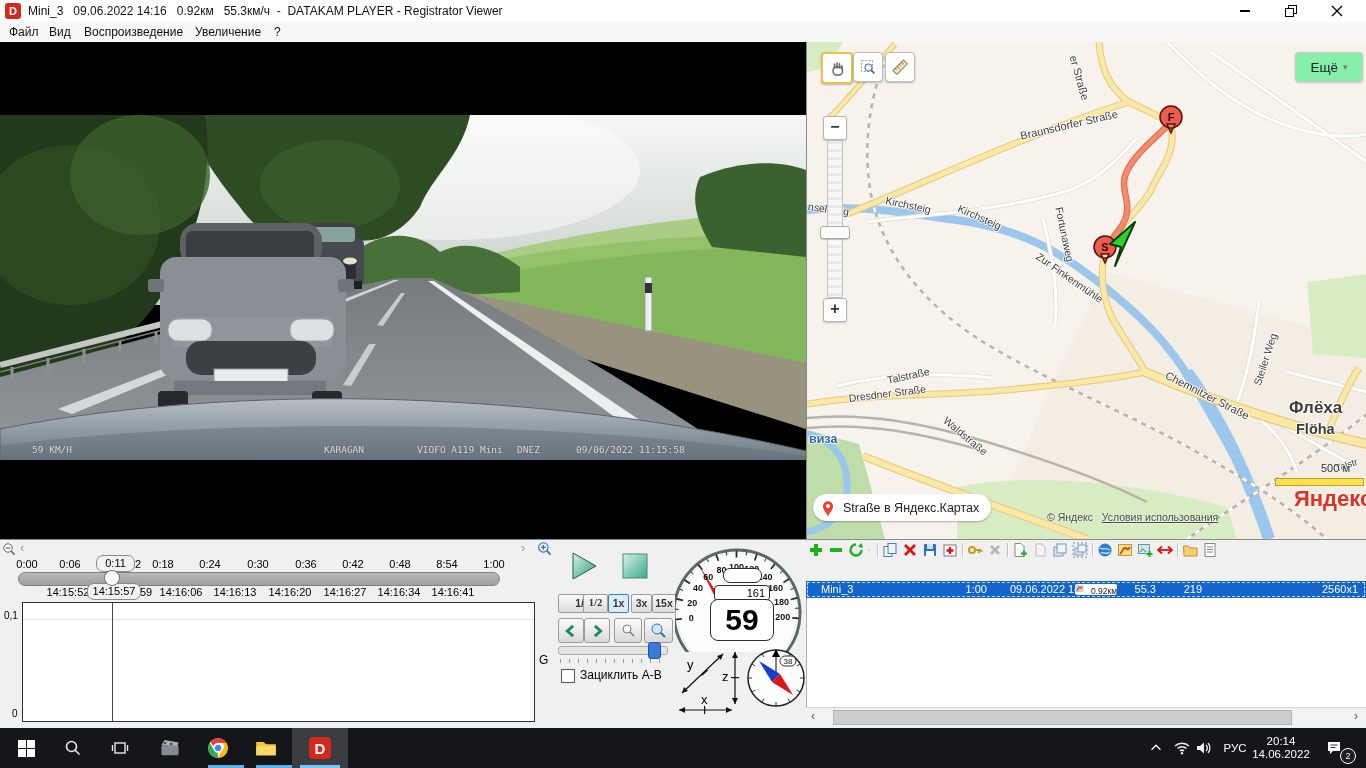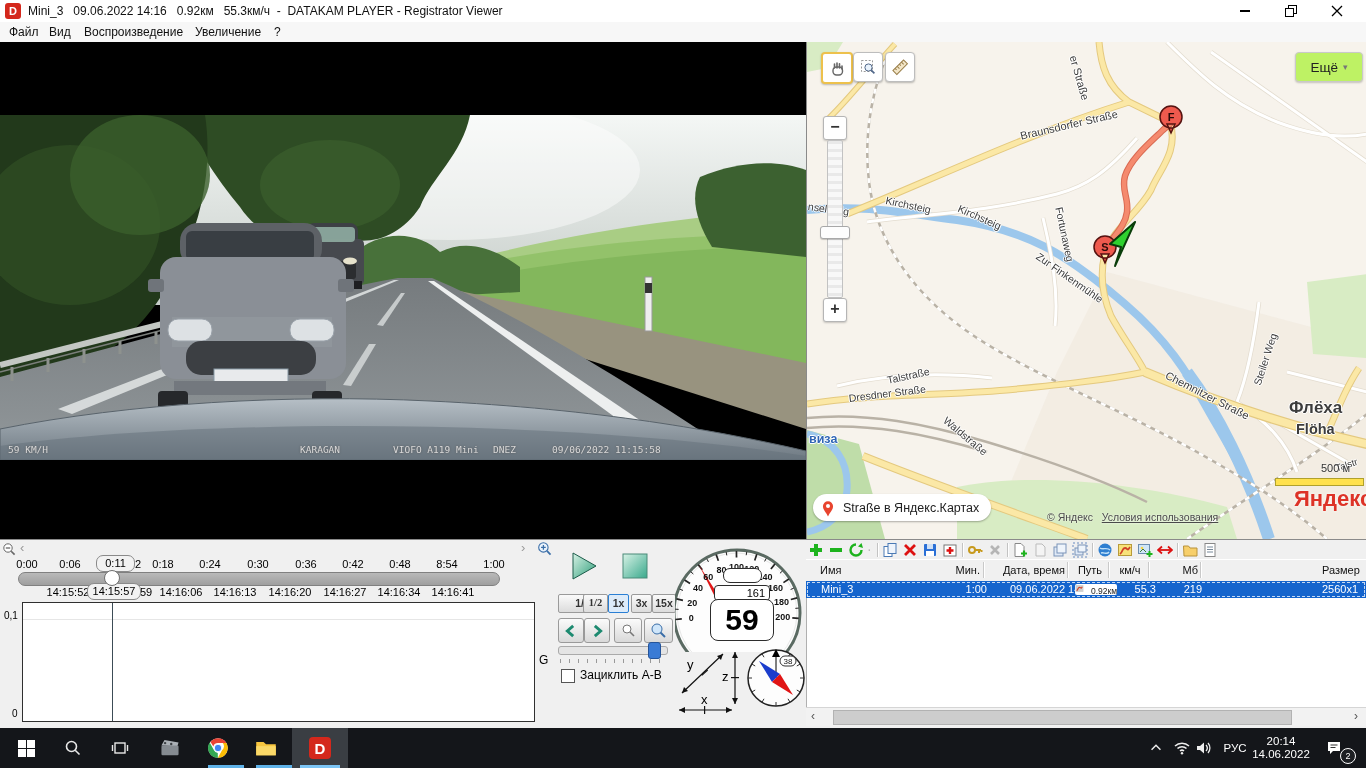--- a/index.html
+++ b/index.html
@@ -7,30 +7,30 @@
   
   #titlebar{position:absolute;left:0;top:0;width:1366px;height:22px;background:#fff;}
   #titlebar .app-ico{position:absolute;left:5px;top:3px;width:16px;height:16px;background:#d4281c;border-radius:3px;color:#fff;font-weight:bold;font-size:11px;text-align:center;line-height:16px;}
   #title{position:absolute;left:28px;top:4px;font-size:12px;color:#111;white-space:pre;}
   .wbtn{position:absolute;top:0;width:46px;height:22px;display:flex;align-items:center;justify-content:center;}
   #menubar{position:absolute;left:0;top:22px;width:1366px;height:20px;background:#f7f7f7;border-bottom:1px solid #d8d8d8;font-size:12px;color:#111;}
   #menubar span{position:absolute;top:3px;}
   
   #video{position:absolute;left:0;top:42px;width:806px;height:497px;background:#000;overflow:hidden;}
   #vo{position:absolute;left:0;top:402px;width:806px;height:13px;font-family:"DejaVu Sans Mono",monospace;font-size:9.5px;color:#d9d9d9;text-shadow:0 0 2px #555;}
-  #vo span{position:absolute;top:0;white-space:pre;}
+  #vo span{position:absolute;top:0;white-space:pre;margin-left:24px;}
   
   #map{position:absolute;left:806px;top:42px;width:560px;height:497px;background:#f7f3ec;overflow:hidden;border-left:1px solid #8a8a8a;}
   .street{position:absolute;white-space:nowrap;color:#3c3c3c;transform-origin:left top;text-shadow:-1px 0 0 #fff,1px 0 0 #fff,0 -1px 0 #fff,0 1px 0 #fff;}
   .map-btn{position:absolute;width:28px;height:28px;background:#fff;border:1px solid #bdbdbd;border-radius:4px;box-shadow:0 1px 2px rgba(0,0,0,.25);display:flex;align-items:center;justify-content:center;}
   .map-btn.on{border:2px solid #edc14c;}
   .zbtn{position:absolute;left:16px;width:22px;height:22px;background:#fff;border:1px solid #b5b5b5;border-radius:3px;box-shadow:0 1px 2px rgba(0,0,0,.2);font-size:16px;font-weight:bold;color:#333;text-align:center;line-height:20px;}
   #zoomtrack{position:absolute;left:20px;top:98px;width:14px;height:156px;border:1px solid #c2c2c2;background:repeating-linear-gradient(#e9e9e9 0 3px,#f8f8f8 3px 8px);border-radius:2px;}
   #zoomthumb{position:absolute;left:13px;top:184px;width:28px;height:11px;background:#fdfdfd;border:1px solid #a8a8a8;border-radius:3px;box-shadow:0 1px 1px rgba(0,0,0,.2);}
-  #morebtn{position:absolute;left:488px;top:10px;width:66px;height:28px;background:#bef264;border:1px solid #c9c9c9;border-radius:4px;box-shadow:0 1px 2px rgba(0,0,0,.2);font-size:13.5px;color:#222;display:flex;align-items:center;justify-content:center;gap:5px;}
+  #morebtn{position:absolute;left:488px;top:10px;width:66px;height:28px;background:#86efac;border:1px solid #c9c9c9;border-radius:4px;box-shadow:0 1px 2px rgba(0,0,0,.2);font-size:13.5px;color:#222;display:flex;align-items:center;justify-content:center;gap:5px;}
   #openpill{position:absolute;left:6px;top:452px;height:27px;background:#fff;border-radius:14px;box-shadow:0 1px 2px rgba(0,0,0,.3);display:flex;align-items:center;padding:0 12px 0 6px;gap:6px;font-size:12.5px;color:#222;}
   #attrib{position:absolute;left:240px;top:469px;font-size:10.5px;color:#4a4a4a;text-shadow:0 0 2px #fff;}
   #ylogo{position:absolute;left:487px;top:444px;font-size:22px;font-weight:bold;color:#dd3327;text-shadow:0 0 3px #fff;}
   #scalebar{position:absolute;left:468px;top:436px;width:87px;height:6px;background:#ffe14d;border:1px solid #b0a12c;}
   #scaletxt{position:absolute;left:514px;top:420px;font-size:11px;color:#333;text-shadow:0 0 2px #fff;}
   
   #bottom{position:absolute;left:0;top:539px;width:1366px;height:189px;background:#f0f0f0;border-top:1px solid #8a8a8a;font-size:11px;color:#000;}
   .tl-lab{position:absolute;width:34px;text-align:center;font-size:11px;}
   .tl-lab2{position:absolute;width:52px;text-align:center;font-size:11px;}
   .bubble{position:absolute;background:#f2f2f2;border:1px solid #8a8a8a;border-radius:7px;font-size:11px;text-align:center;line-height:14px;z-index:3;}
@@ -635,34 +635,20 @@
             <path d="M1.5 4h5l1.5 2h7v8h-13z" fill="#f7cf6a" stroke="#b8923a"></path>
           </svg>
         </span>
         <span class="tbi">
           <svg viewBox="0 0 16 16">
             <rect x="3" y="1.5" width="10" height="13" fill="#fff" stroke="#888"></rect>
             <path d="M5 5h6M5 7.5h6M5 10h6" stroke="#789" stroke-width="1"></path>
           </svg>
         </span>
       </div>
-    <div id="flheader">
-      <span style="left:14px;">Имя</span>
-      <span style="left:134px;width:40px;text-align:right;">Мин.</span>
-      <span style="left:189px;width:70px;text-align:right;">Дата, время</span>
-      <span style="left:266px;width:36px;text-align:center;">Путь</span>
-      <span style="left:306px;width:36px;text-align:center;">км/ч</span>
-      <span style="left:354px;width:38px;text-align:right;">Мб</span>
-      <span style="left:516px;width:42px;overflow:hidden;white-space:nowrap;">Размер</span>
-      <div class="colsep" style="left:177px;"></div>
-        <div class="colsep" style="left:261px;"></div>
-        <div class="colsep" style="left:302px;"></div>
-        <div class="colsep" style="left:342px;"></div>
-        <div class="colsep" style="left:394px;"></div>
-    </div>
     <div id="flrow">
       <span style="left:8px;">Mini_3</span>
       <span style="left:149px;width:25px;text-align:right;">1:00</span>
       <span style="left:197px;">09.06.2022 14:16</span>
       <span style="left:262px;top:3px;width:42px;height:11px;background:#fff;border-radius:2px;color:#222;font-size:8.5px;line-height:11px;">
         <svg width="9" height="9" viewBox="0 0 16 16" style="vertical-align:-1px;">
             <rect x="1" y="2" width="14" height="12" fill="#cfcfcf"></rect>
             <path d="M3 12c3-2 2-6 5-6s2 4 5-1" stroke="#d04028" stroke-width="2" fill="none"></path>
           </svg><span>0.92км</span>
       </span>

